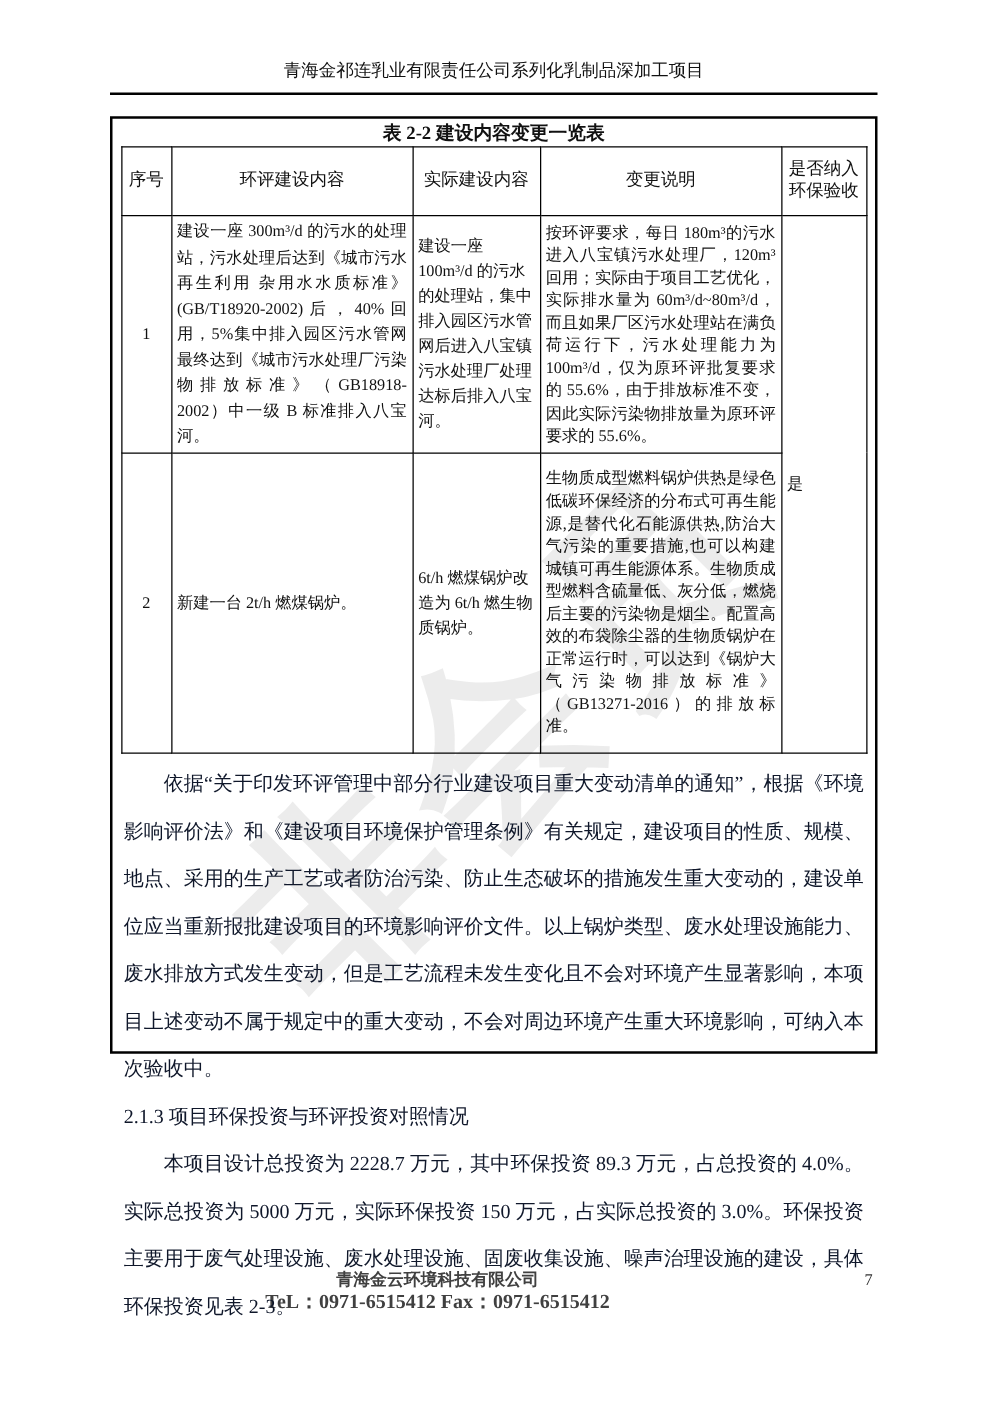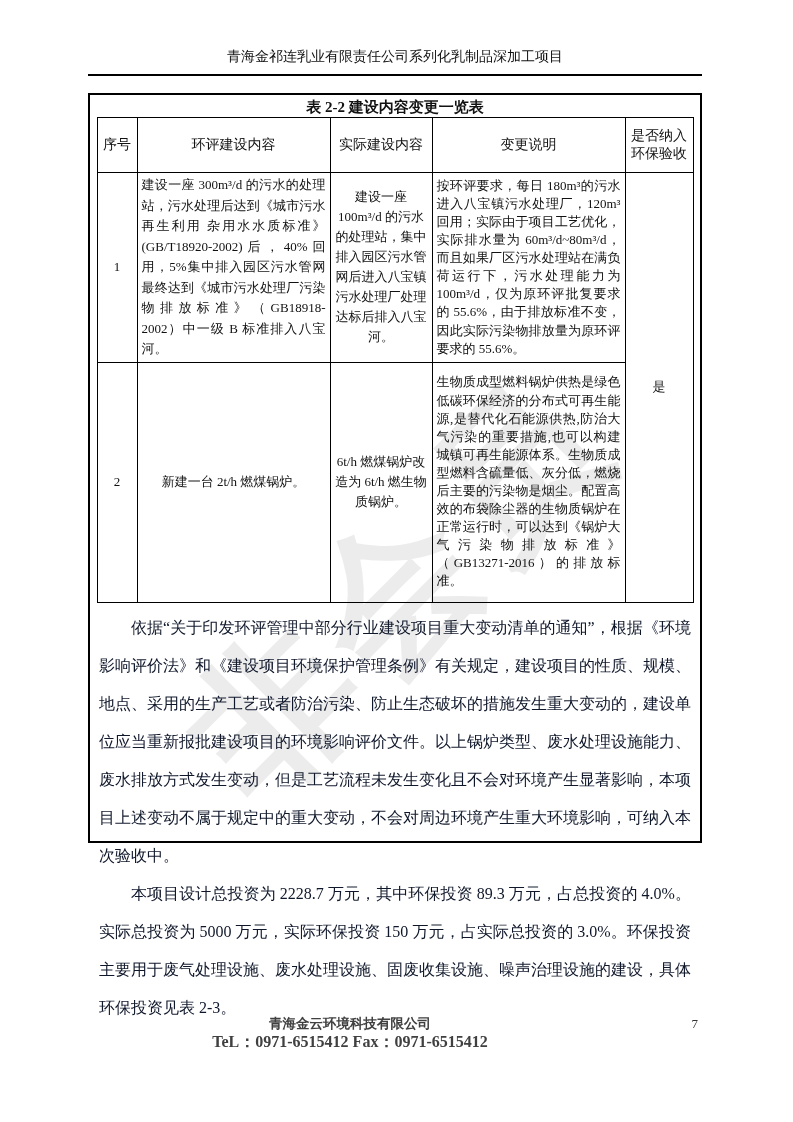--- a/index.html
+++ b/index.html
@@ -59,21 +59,21 @@
     vertical-align: middle;
     padding: 2px 4px;
     color: #111;
     overflow: hidden;
   }
   table.change-table thead th {
     text-align: center; font-size: 14px; height: 55px; line-height: 18px;
   }
   tr.row-1 { height: 188px; }
   tr.row-2 { height: 240px; }
-  td.cell-center { text-align: center; line-height: 20px; }
+  td.cell-center { line-height: 20px; }
   td.cell-just { text-align: justify; text-justify: inter-ideograph; line-height: 20.5px; }
   td.cell-just-tight { text-align: justify; text-justify: inter-ideograph; line-height: 18.1px; }
   td.cell-no { text-align: center; }
 
   .body-text {
     padding: 6px 9px 0 9px;
     font-size: 16px; line-height: 38px;
     text-align: justify; text-justify: inter-ideograph;
     color: #0f172a;
   }
@@ -135,20 +135,21 @@
           <td class="cell-no">2</td>
           <td class="cell-center">新建一台 2t/h 燃煤锅炉。</td>
           <td class="cell-center">6t/h 燃煤锅炉改造为 6t/h 燃生物质锅炉。</td>
           <td class="cell-just-tight">生物质成型燃料锅炉供热是绿色低碳环保经济的分布式可再生能源,是替代化石能源供热,防治大气污染的重要措施,也可以构建城镇可再生能源体系。生物质成型燃料含硫量低、灰分低，燃烧后主要的污染物是烟尘。配置高效的布袋除尘器的生物质锅炉在正常运行时，可以达到《锅炉大气污染物排放标准》（GB13271-2016）的排放标准。</td>
         </tr>
       </tbody>
     </table>
 
     <div class="body-text">
       <div class="para">依据“关于印发环评管理中部分行业建设项目重大变动清单的通知”，根据《环境影响评价法》和《建设项目环境保护管理条例》有关规定，建设项目的性质、规模、地点、采用的生产工艺或者防治污染、防止生态破坏的措施发生重大变动的，建设单位应当重新报批建设项目的环境影响评价文件。以上锅炉类型、废水处理设施能力、废水排放方式发生变动，但是工艺流程未发生变化且不会对环境产生显著影响，本项目上述变动不属于规定中的重大变动，不会对周边环境产生重大环境影响，可纳入本次验收中。</div>
+      <div class="section-heading">2.1.3 项目环保投资与环评投资对照情况</div>
       <div class="para">本项目设计总投资为 2228.7 万元，其中环保投资 89.3 万元，占总投资的 4.0%。实际总投资为 5000 万元，实际环保投资 150 万元，占实际总投资的 3.0%。环保投资主要用于废气处理设施、废水处理设施、固废收集设施、噪声治理设施的建设，具体环保投资见表 2-3。</div>
     </div>
 
   </div>
 
   <div class="doc-footer">
     <div class="footer-company">青海金云环境科技有限公司</div>
     <div class="footer-contact">TeL：0971-6515412 Fax：0971-6515412</div>
   </div>
 

